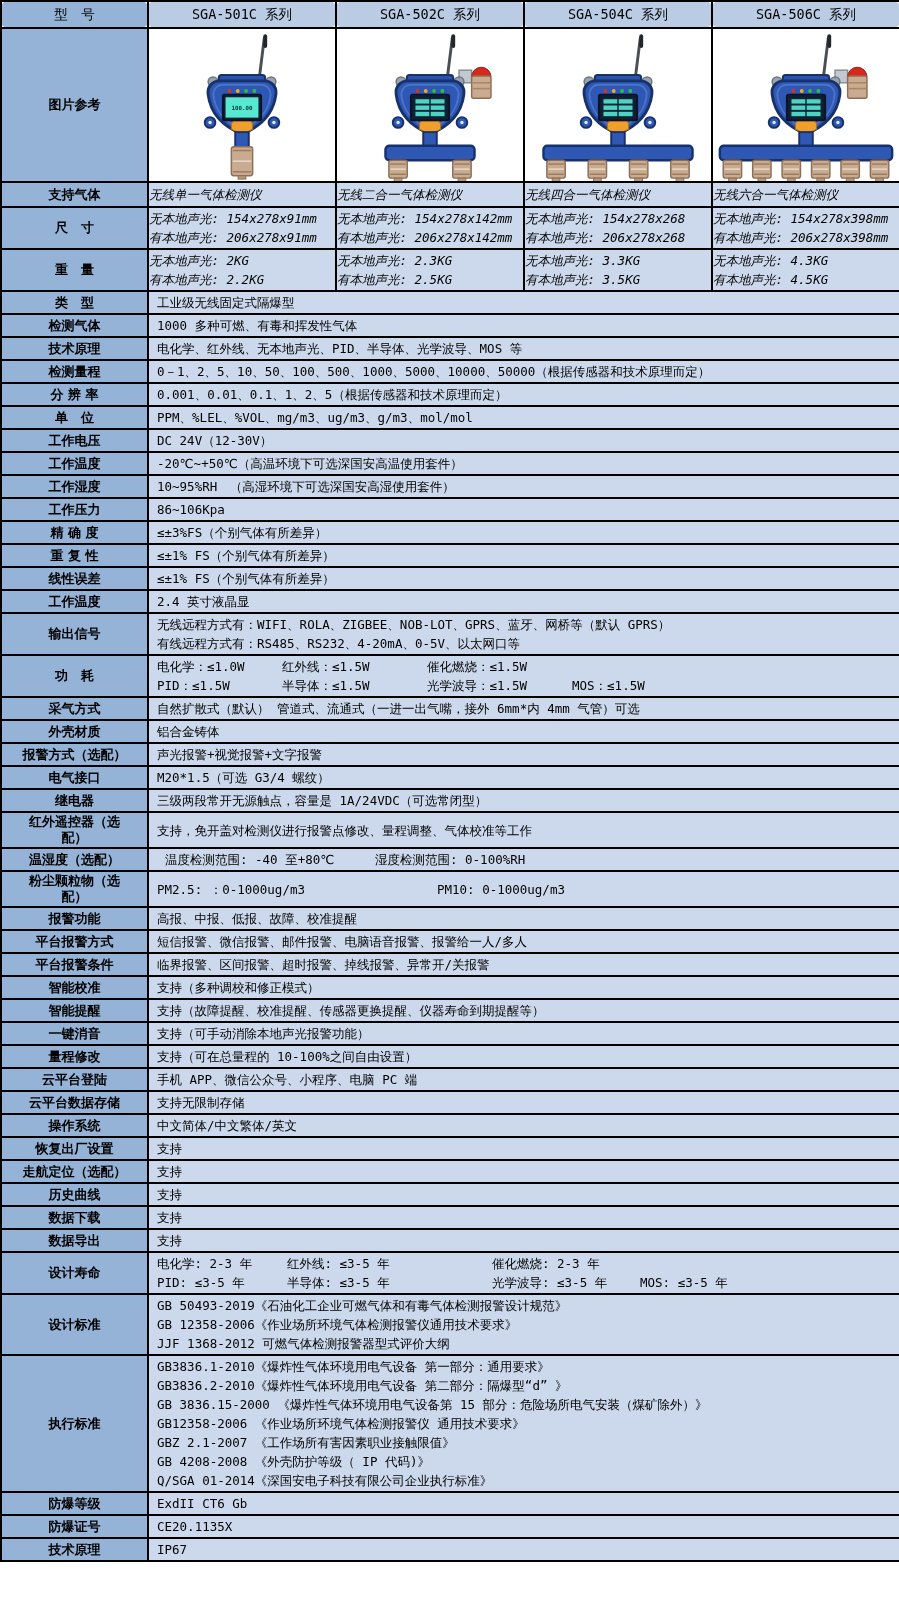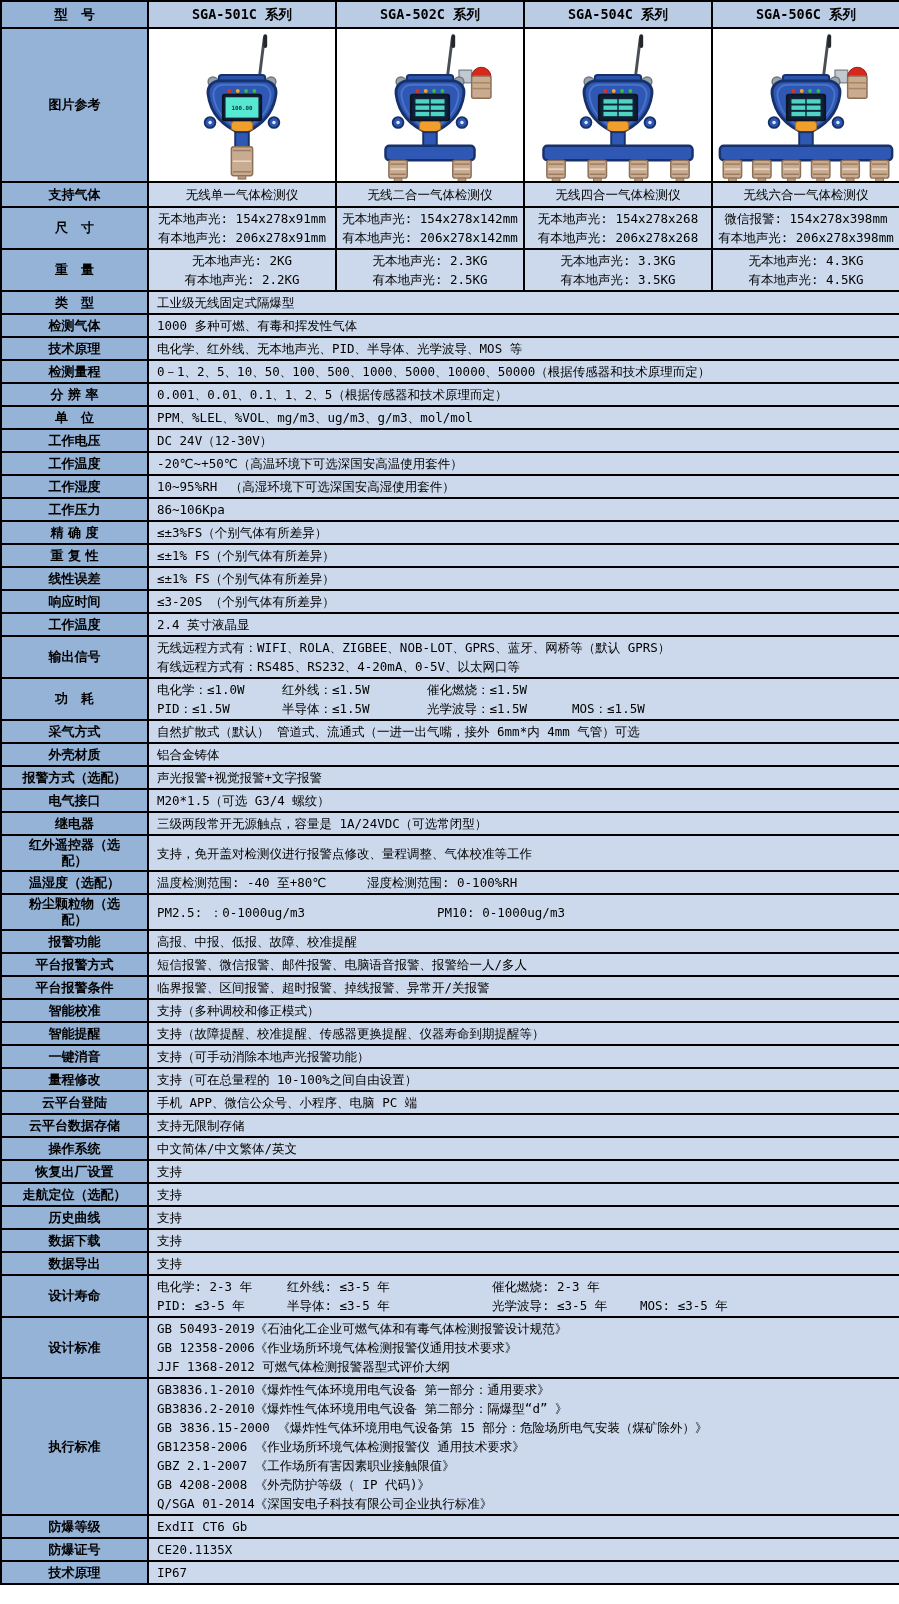--- a/index.html
+++ b/index.html
@@ -1,26 +1,26 @@
 <!DOCTYPE html>
 <html><head>
 <meta charset="utf-8">
 <style>
   html,body{margin:0;padding:0;background:#fff;}
   body{font-family:"DejaVu Sans","Liberation Sans",sans-serif;color:#000;}
   #spec-table{border-collapse:collapse;table-layout:fixed;width:899px;}
   #spec-table td,#spec-table th{border:2px solid #000;box-sizing:border-box;vertical-align:middle;overflow:hidden;}
   .label-cell{background:#95b3d7;font-weight:bold;text-align:center;font-size:13px;padding:1px 18px;line-height:16px;}
-  .hdr-cell{background:#b9cce4;font-weight:bold;text-align:center;font-size:13.5px;height:27px;
-            font-family:"DejaVu Sans Mono","DejaVu Sans",sans-serif;}
+  .hdr-cell{background:#b9cce4;font-weight:normal;text-align:center;font-size:13.5px;height:27px;
+            font-family:"DejaVu Sans Mono","DejaVu Sans",sans-serif;border-radius:7px;}
   .hdr-label{background:#95b3d7;}
   .value-cell{background:#ccd9ec;font-size:12.5px;
               font-family:"DejaVu Sans Mono","DejaVu Sans",sans-serif;padding:1px 0;}
   .img-cell{background:#ffffff;text-align:center;height:154px;padding:0;}
-  .center-cell{text-align:center;}
+  .center-cell{font-style:italic;}
   .vline{line-height:19px;padding-left:8px;white-space:nowrap;}
   .center-cell .vline{padding-left:0;line-height:19px;}
   .sup-row td{height:25px;}
   .two-line td{height:42px;}
   .seg{display:inline-block;vertical-align:top;}
   svg.device{display:block;margin:2px auto 0 auto;}
 </style>
 </head>
 <body>
 
@@ -249,21 +249,21 @@
         </td>
       <td class="value-cell center-cell">
           <div class="vline">无本地声光: 154x278x142mm</div>
           <div class="vline">有本地声光: 206x278x142mm</div>
         </td>
       <td class="value-cell center-cell">
           <div class="vline">无本地声光: 154x278x268</div>
           <div class="vline">有本地声光: 206x278x268</div>
         </td>
       <td class="value-cell center-cell">
-          <div class="vline">微信报警: 154x278x398mm</div>
+          <div class="vline">无本地声光: 154x278x398mm</div>
           <div class="vline">有本地声光: 206x278x398mm</div>
         </td>
     </tr>
     <tr class="two-line">
       <td class="label-cell">重　量</td>
       <td class="value-cell center-cell">
           <div class="vline">无本地声光: 2KG</div>
           <div class="vline">有本地声光: 2.2KG</div>
         </td>
       <td class="value-cell center-cell">
@@ -353,26 +353,20 @@
           <div class="vline">≤±1% FS（个别气体有所差异）</div>
         </td>
   </tr>
       <tr>
     <td class="label-cell">线性误差</td>
     <td class="value-cell" colspan="4">
           <div class="vline">≤±1% FS（个别气体有所差异）</div>
         </td>
   </tr>
       <tr>
-    <td class="label-cell">响应时间</td>
-    <td class="value-cell" colspan="4">
-          <div class="vline">≤3-20S （个别气体有所差异）</div>
-        </td>
-  </tr>
-      <tr>
     <td class="label-cell">工作温度</td>
     <td class="value-cell" colspan="4">
           <div class="vline">2.4 英寸液晶显</div>
         </td>
   </tr>
       <tr>
     <td class="label-cell">输出信号</td>
     <td class="value-cell" colspan="4">
           <div class="vline">无线远程方式有：WIFI、ROLA、ZIGBEE、NOB-LOT、GPRS、蓝牙、网桥等（默认 GPRS）</div>
           <div class="vline">有线远程方式有：RS485、RS232、4-20mA、0-5V、以太网口等</div>
@@ -417,21 +411,21 @@
   </tr>
       <tr>
     <td class="label-cell">红外遥控器（选配）</td>
     <td class="value-cell" colspan="4">
           <div class="vline">支持，免开盖对检测仪进行报警点修改、量程调整、气体校准等工作</div>
         </td>
   </tr>
       <tr>
     <td class="label-cell">温湿度（选配）</td>
     <td class="value-cell" colspan="4">
-          <div class="vline"><span class="seg" style="width: 210px;">温度检测范围: -40 至+80℃</span><span class="seg">湿度检测范围: 0-100%RH</span></div>
+          <div class="vline"><span class="seg" style="width: 210px; margin-left: 8px;">温度检测范围: -40 至+80℃</span><span class="seg">湿度检测范围: 0-100%RH</span></div>
         </td>
   </tr>
       <tr>
     <td class="label-cell">粉尘颗粒物（选配）</td>
     <td class="value-cell" colspan="4">
           <div class="vline"><span class="seg" style="width: 280px;">PM2.5: ：0-1000ug/m3</span><span class="seg">PM10: 0-1000ug/m3</span></div>
         </td>
   </tr>
       <tr>
     <td class="label-cell">报警功能</td>

